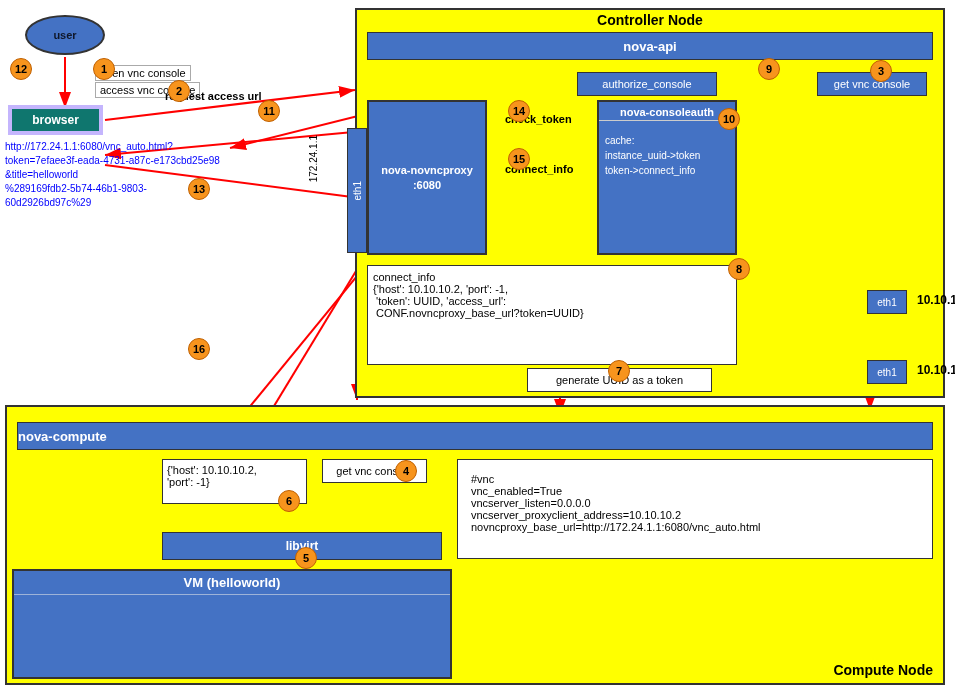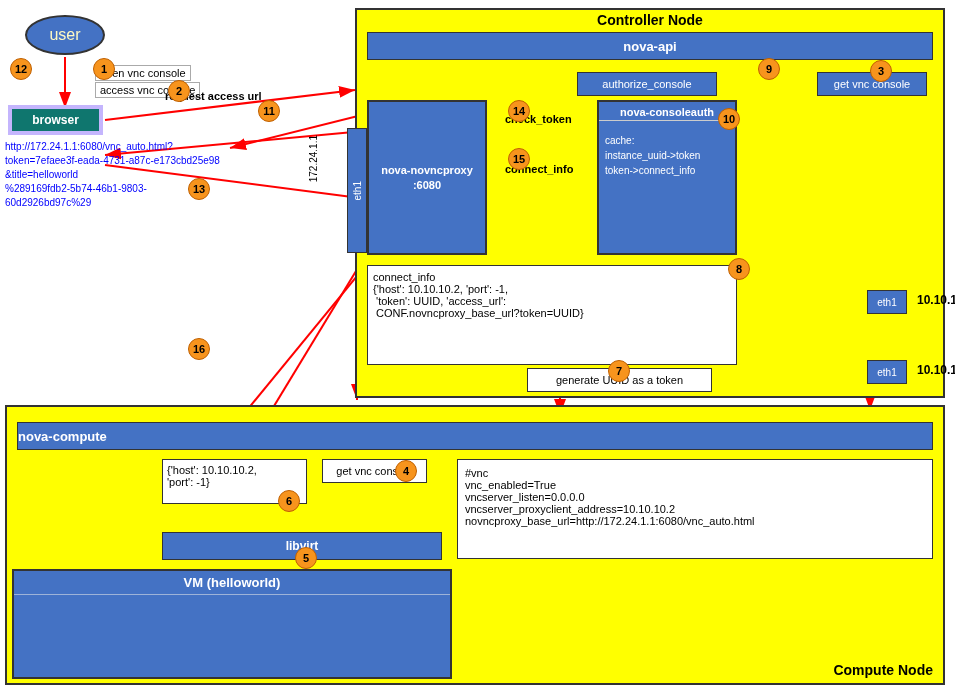--- a/index.html
+++ b/index.html
@@ -235,21 +235,21 @@
 
     
     .vnc-config-box {
       position: absolute;
       top: 52px;
       left: 450px;
       right: 10px;
       height: 100px;
       background: #fff;
       border: 1px solid #333;
-      padding: 7px;
+      padding: 13px;
       font-size: 11px;
       color: #000;
     }
 
     
     .host-port-box {
       position: absolute;
       top: 52px;
       left: 155px;
       width: 145px;
@@ -334,23 +334,23 @@
       height: 40px;
       background: #4472c4;
       border: 2px solid #333;
       border-radius: 50%;
       display: flex;
       align-items: center;
       justify-content: center;
     }
 
     .user-label {
-      color: #fef9c3;
-      font-weight: normal;
-      font-size: 16px;
+      color: #0f172a;
+      font-weight: bold;
+      font-size: 11px;
     }
 
     
     .browser-box {
       position: absolute;
       top: 105px;
       left: 8px;
       width: 95px;
       height: 30px;
       background: #0f766e;

